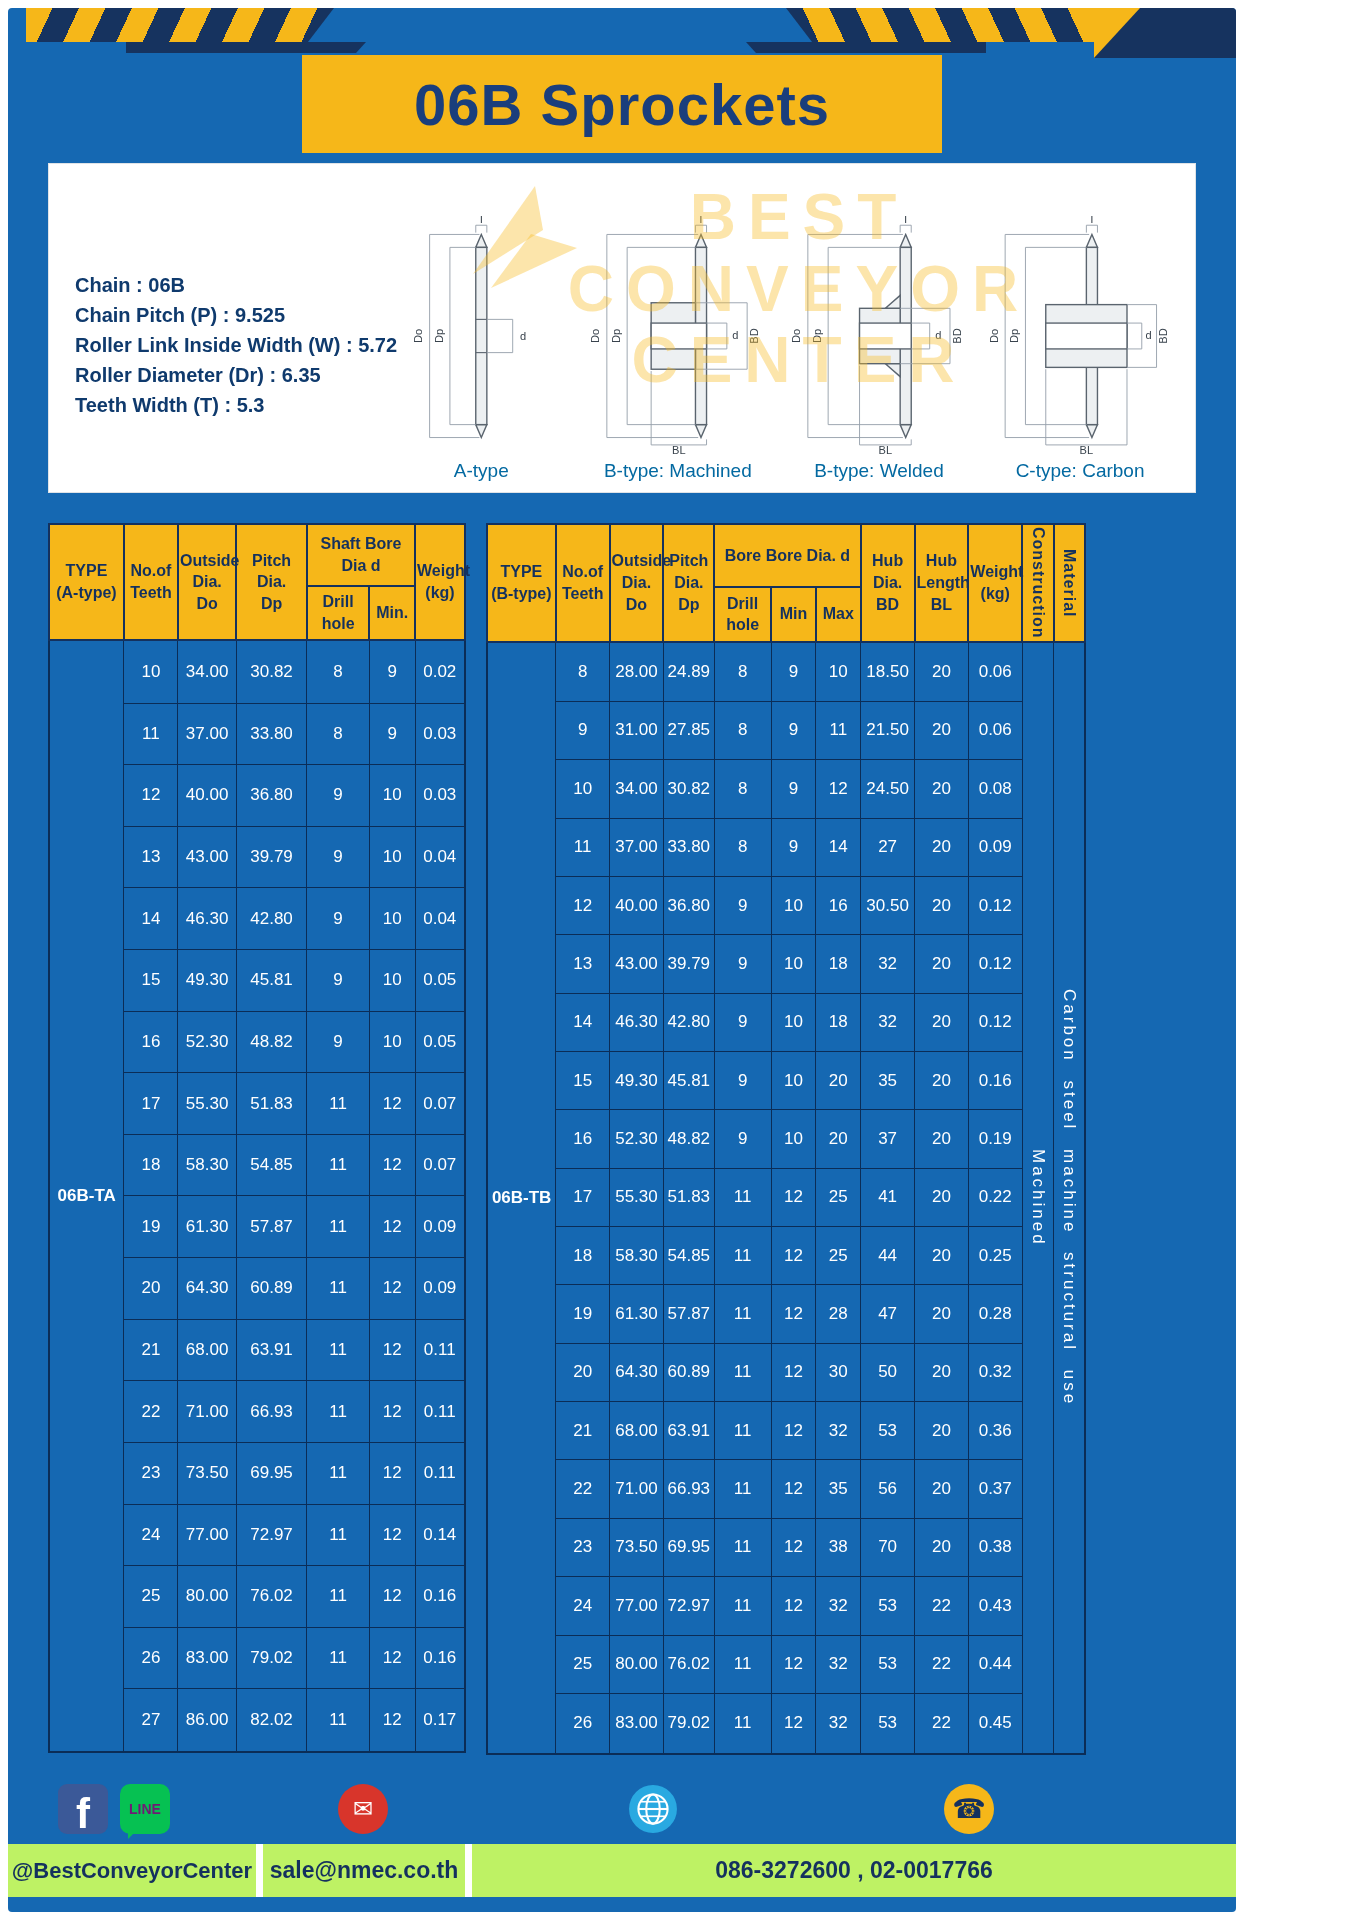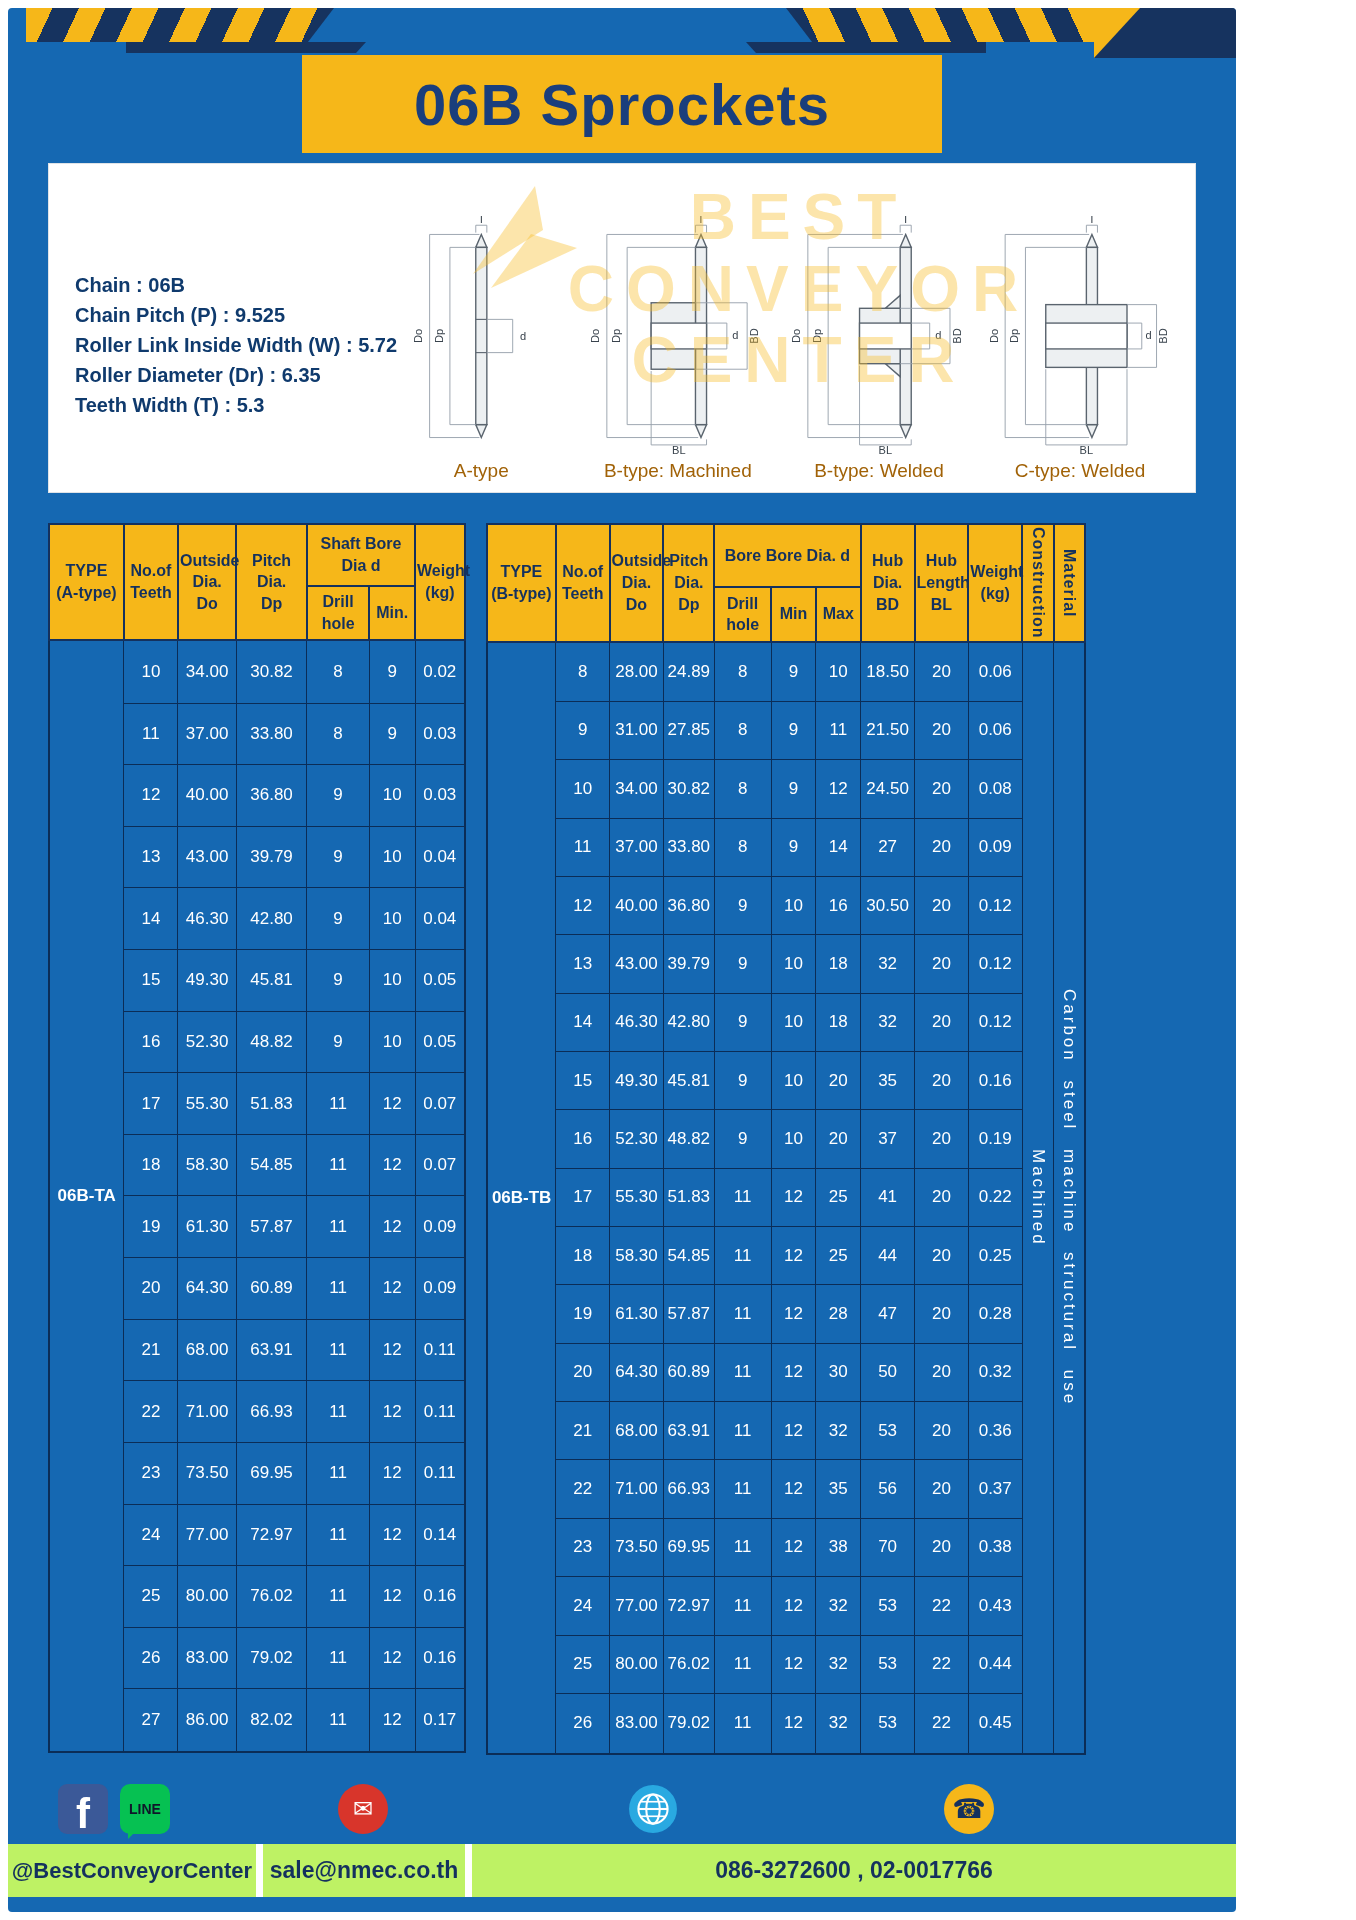--- a/index.html
+++ b/index.html
@@ -33,21 +33,21 @@
   .page-title { font-size:58px; font-weight:bold; color:#1a3e7c; letter-spacing:1px; }
 
   
   .panel { position:absolute; left:40px; right:40px; top:155px; height:330px; background:#ffffff;
     border:1px solid #dfe3e7; display:flex; }
   .specs { width:340px; padding:106px 0 0 26px; }
   .spec-line { font-size:20px; font-weight:bold; color:#0f3a6d; line-height:30px; white-space:nowrap; }
   .figures { flex:1; display:flex; justify-content:space-between; align-items:flex-end; padding:12px 18px 10px 0; }
   .figure { display:flex; flex-direction:column; align-items:center; }
   .fig-svg { height:240px; }
-  .fig-caption { font-size:19px; color:#a16207; margin-top:4px; }
+  .fig-caption { font-size:19px; color:#0369a1; margin-top:4px; }
   .part { fill:#edf0f2; stroke:#5a646e; stroke-width:1.5; }
   .part .bore { fill:#ffffff; }
   .bore-line { stroke:#5a646e; stroke-width:1.2; }
   .dims line { stroke:#97a1ab; stroke-width:1; }
   .dim-label { font-size:12px; fill:#39434d; font-family:"Liberation Sans",sans-serif; }
 
   .watermark { position:absolute; left:350px; top:18px; width:800px; text-align:center;
     color:rgba(246,187,34,0.38); font-weight:bold; font-size:64px; line-height:1.12;
     letter-spacing:12px; pointer-events:none; user-select:none; }
   .wm-logo { position:absolute; left:66px; top:-4px; width:120px; height:120px; fill:rgba(246,187,34,0.38); }
@@ -65,21 +65,21 @@
   thead tr.h1 { height:62px; } thead tr.h2 { height:54px; }
   .type-cell { font-weight:bold; font-size:17px; }
   .vert-head { writing-mode:vertical-rl; white-space:nowrap; font-size:14px; letter-spacing:1px; padding:4px 0; }
   .vert-cell { writing-mode:vertical-rl; white-space:nowrap; font-size:15px; letter-spacing:3px; word-spacing:10px; }
 
   
   .footer-icons { position:absolute; left:0; right:0; bottom:76px; height:52px; }
   .ficon { position:absolute; width:50px; height:50px; }
   .fb-icon { left:50px; background:#3b5998; border-radius:9px; color:#fff; font-size:42px;
     font-weight:bold; text-align:center; line-height:60px; overflow:hidden; }
-  .line-icon { left:112px; background:#06c152; border-radius:10px; color:#0f172a; display:flex;
+  .line-icon { left:112px; background:#06c152; border-radius:10px; color:#701a75; display:flex;
     align-items:center; justify-content:center; font-weight:bold; font-size:14px; }
   .line-icon::after { content:""; position:absolute; left:8px; bottom:-5px;
     border:6px solid transparent; border-top-color:#06c152; border-left-color:#06c152; }
   .mail-icon { left:330px; background:#d8352b; border-radius:50%; color:#fff; display:flex;
     align-items:center; justify-content:center; font-size:24px; }
   .globe-icon { left:620px; }
   .phone-icon { left:936px; background:#f6b719; border-radius:50%; color:#14315e; display:flex;
     align-items:center; justify-content:center; font-size:27px; }
   .footer-bar { position:absolute; left:0; right:0; bottom:15px; height:53px; background:#ffffff;
     display:flex; gap:7px; }
@@ -256,21 +256,21 @@
               <line x1="68" y1="166" x2="68" y2="248"></line>
               <line x1="156" y1="166" x2="156" y2="248"></line>
           </g>
           <text class="dim-label" x="16" y="130" transform="rotate(-90 16 130)" text-anchor="middle">Do</text>
           <text class="dim-label" x="38" y="130" transform="rotate(-90 38 130)" text-anchor="middle">Dp</text>
           <text class="dim-label" x="118" y="8" text-anchor="middle">T</text>
           <text class="dim-label" x="176" y="133">d</text>
           <text class="dim-label" x="199" y="130" transform="rotate(-90 199 130)" text-anchor="middle">BD</text>
           <text class="dim-label" x="112" y="258" text-anchor="middle">BL</text>
         </svg>
-        <div class="fig-caption">C-type: Welded</div>
+        <div class="fig-caption">C-type: Carbon</div>
       </div>
 
     </div>
 
     <div class="watermark">
       <svg class="wm-logo" viewBox="0 0 120 120">
         <polygon points="8,96 70,8 78,52"></polygon>
         <polygon points="26,110 112,70 66,56"></polygon>
       </svg>
       <div>BEST</div>

